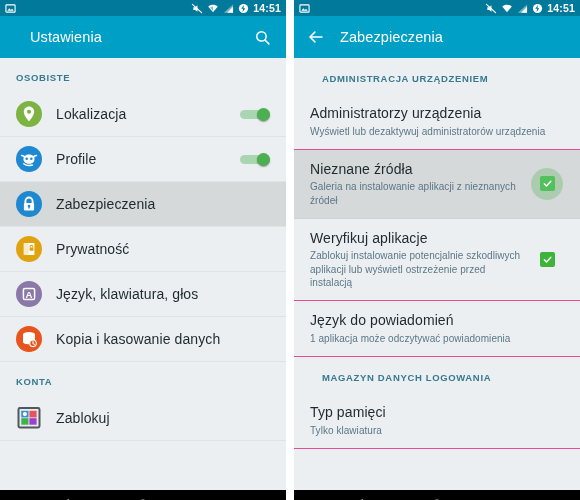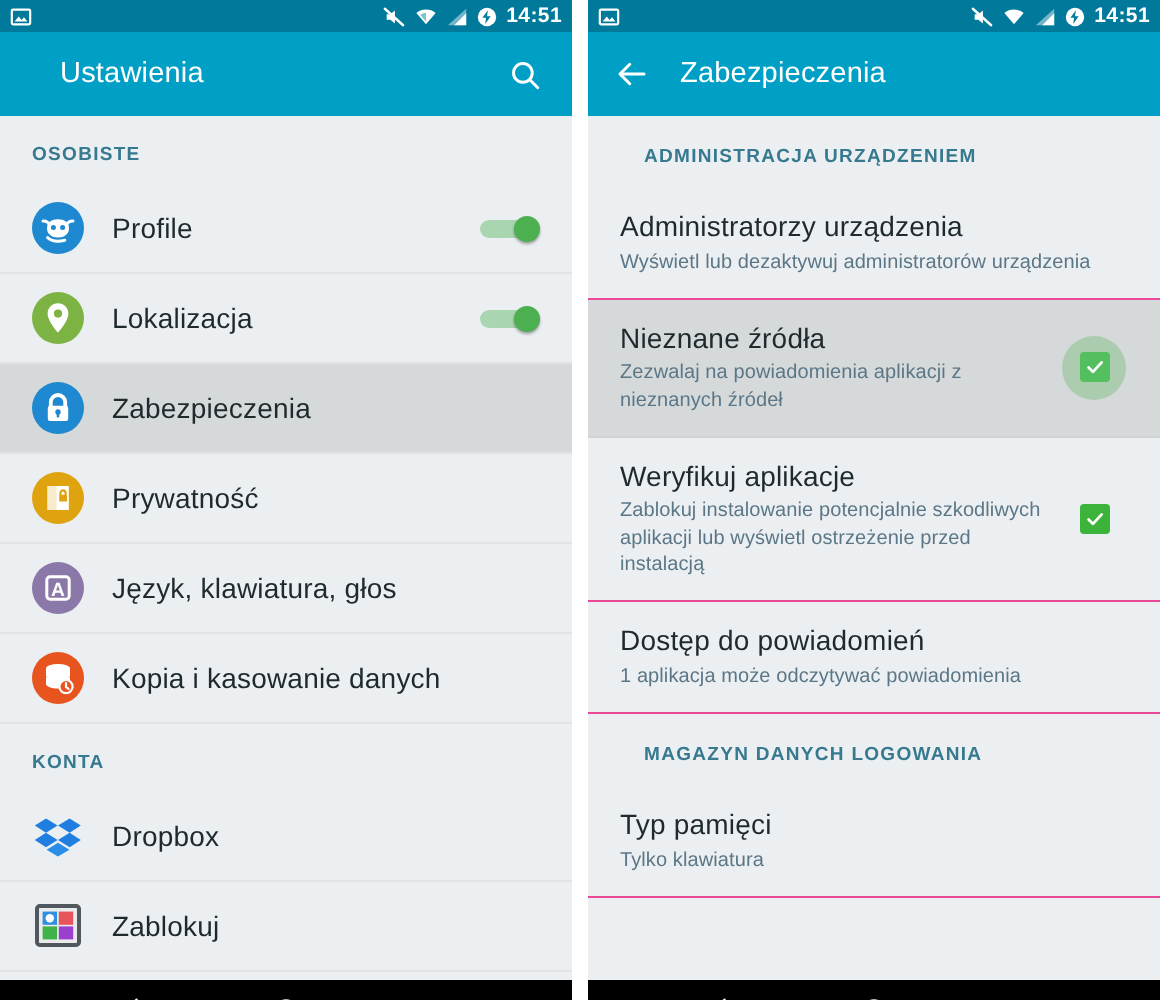--- a/index.html
+++ b/index.html
@@ -142,53 +142,53 @@
           <path d="M15.4 15.4L21 21" stroke="#fff" stroke-width="2.1" stroke-linecap="round"></path>
         </svg>
       </span>
     </div>
 
     <div class="content" id="left-content">
         <div class="section-hdr">OSOBISTE</div>
         <div class="row">
           <span class="cicon">
             <svg width="26" height="26" viewBox="0 0 26 26">
+              <circle cx="13" cy="13" r="13" fill="#7cb342"></circle>
+        <path d="M13 5.6c-2.9 0-5.2 2.3-5.2 5.2 0 3.9 5.2 9.6 5.2 9.6s5.2-5.7 5.2-9.6c0-2.9-2.3-5.2-5.2-5.2z" fill="#fff"></path>
+        <circle cx="13" cy="10.8" r="2.05" fill="#7cb342"></circle>
+            </svg>
+          </span>
+          <span class="label">Lokalizacja</span>
+          <span class="tail">
+            <span class="switch">
+    <span class="track"></span>
+    <span class="knob"></span>
+  </span>
+          </span>
+        </div>
+        <div class="row">
+          <span class="cicon">
+            <svg width="26" height="26" viewBox="0 0 26 26">
               <circle cx="13" cy="13" r="13" fill="#1e88d0"></circle>
         <path d="M5.5 9.5c2 0 3 1.2 3.2 2.2" stroke="#fff" stroke-width="1.5" fill="none" stroke-linecap="round"></path>
         <path d="M20.5 9.5c-2 0-3 1.2-3.2 2.2" stroke="#fff" stroke-width="1.5" fill="none" stroke-linecap="round"></path>
         <path d="M7.5 13.2c0-3 2.4-4.6 5.5-4.6s5.5 1.6 5.5 4.6c0 2.8-2.4 4.5-5.5 4.5s-5.5-1.7-5.5-4.5z" fill="#fff"></path>
         <circle cx="10.7" cy="12.8" r="1.25" fill="#1e88d0"></circle>
         <circle cx="15.3" cy="12.8" r="1.25" fill="#1e88d0"></circle>
         <path d="M7.8 17.8c1.8 1.6 5.2 2.2 8.6 1.3" stroke="#fff" stroke-width="1.5" fill="none" stroke-linecap="round"></path>
             </svg>
           </span>
           <span class="label">Profile</span>
           <span class="tail">
             <span class="switch">
     <span class="track"></span>
     <span class="knob"></span>
   </span>
           </span>
         </div>
-        <div class="row">
-          <span class="cicon">
-            <svg width="26" height="26" viewBox="0 0 26 26">
-              <circle cx="13" cy="13" r="13" fill="#7cb342"></circle>
-        <path d="M13 5.6c-2.9 0-5.2 2.3-5.2 5.2 0 3.9 5.2 9.6 5.2 9.6s5.2-5.7 5.2-9.6c0-2.9-2.3-5.2-5.2-5.2z" fill="#fff"></path>
-        <circle cx="13" cy="10.8" r="2.05" fill="#7cb342"></circle>
-            </svg>
-          </span>
-          <span class="label">Lokalizacja</span>
-          <span class="tail">
-            <span class="switch">
-    <span class="track"></span>
-    <span class="knob"></span>
-  </span>
-          </span>
-        </div>
         <div class="row selected">
           <span class="cicon">
             <svg width="26" height="26" viewBox="0 0 26 26">
               <circle cx="13" cy="13" r="13" fill="#1e88d0"></circle>
         <path d="M9.4 12.2v-2.1a3.6 3.6 0 017.2 0v2.1" fill="none" stroke="#fff" stroke-width="1.9"></path>
         <rect x="7.9" y="11.9" width="10.2" height="7.6" rx="1.1" fill="#fff"></rect>
         <circle cx="13" cy="15" r="1.35" fill="#1e88d0"></circle>
         <rect x="12.35" y="15" width="1.3" height="2.7" rx=".6" fill="#1e88d0"></rect>
             </svg>
           </span>
@@ -226,32 +226,20 @@
         <circle cx="17" cy="17.3" r="3.3" fill="#e8541e" stroke="#fff" stroke-width="1.1"></circle>
         <path d="M17 15.5v2l1.3.9" stroke="#fff" stroke-width="1.1" fill="none" stroke-linecap="round"></path>
             </svg>
           </span>
           <span class="label">Kopia i kasowanie danych</span>
         </div>
         <div class="section-hdr">KONTA</div>
         <div class="row">
           <span class="sqicon">
             <svg width="26" height="26" viewBox="0 0 26 26">
-              <path d="M7 4.2l-5.6 3.6L7 11.4l5.8-3.6z" fill="#1f7ee0"></path>
-        <path d="M18.8 4.2l5.6 3.6-5.6 3.6L13 7.8z" fill="#1f7ee0"></path>
-        <path d="M1.4 15l5.6-3.6 5.8 3.6L7 18.6z" fill="#1f7ee0"></path>
-        <path d="M24.4 15l-5.6-3.6L13 15l5.8 3.6z" fill="#1f7ee0"></path>
-        <path d="M7.3 19.9l5.7-3.5 5.7 3.5-5.7 3.3z" fill="#2a8ee8"></path>
-            </svg>
-          </span>
-          <span class="label">Dropbox</span>
-        </div>
-        <div class="row">
-          <span class="sqicon">
-            <svg width="26" height="26" viewBox="0 0 26 26">
               <rect x="2.5" y="3" width="21" height="19.5" rx="1.4" fill="#e9eaec" stroke="#50585e" stroke-width="2"></rect>
         <rect x="5.3" y="5.8" width="7.2" height="6.6" fill="#2f8fe0"></rect>
         <circle cx="8.9" cy="9.1" r="2.1" fill="#fff"></circle>
         <rect x="13.4" y="5.8" width="7.2" height="6.6" fill="#e8545a"></rect>
         <rect x="5.3" y="13.2" width="7.2" height="6.5" fill="#3fb24a"></rect>
         <rect x="13.4" y="13.2" width="7.2" height="6.5" fill="#9b3fd0"></rect>
             </svg>
           </span>
           <span class="label">Zablokuj</span>
         </div>
@@ -331,21 +319,21 @@
         <div class="section-hdr r">ADMINISTRACJA URZĄDZENIEM</div>
         <div class="prow">
           <div class="texts">
             <div class="ptitle">Administratorzy urządzenia</div>
             <div class="psub">Wyświetl lub dezaktywuj administratorów urządzenia</div>
           </div>
         </div>
         <div class="prow pressed">
           <div class="texts">
             <div class="ptitle">Nieznane źródła</div>
-            <div class="psub">Zezwalaj na powiadomienia aplikacji z nieznanych źródeł</div>
+            <div class="psub">Galeria na instalowanie aplikacji z nieznanych źródeł</div>
           </div>
           <div class="ctrl">
             <span class="ripple"></span>
             <span class="cbox faded">
         <svg width="11" height="11" viewBox="0 0 24 24">
                 <path d="M5 12.5l4.8 4.8L19.3 7" fill="none" stroke="#fff" stroke-width="3" stroke-linecap="round" stroke-linejoin="round"></path>
               </svg>
       </span>
           </div>
         </div>
@@ -357,21 +345,21 @@
           <div class="ctrl">
             <span class="cbox">
         <svg width="11" height="11" viewBox="0 0 24 24">
                 <path d="M5 12.5l4.8 4.8L19.3 7" fill="none" stroke="#fff" stroke-width="3" stroke-linecap="round" stroke-linejoin="round"></path>
               </svg>
       </span>
           </div>
         </div>
         <div class="prow">
           <div class="texts">
-            <div class="ptitle">Dostęp do powiadomień</div>
+            <div class="ptitle">Język do powiadomień</div>
             <div class="psub">1 aplikacja może odczytywać powiadomienia</div>
           </div>
         </div>
         <div class="section-hdr r">MAGAZYN DANYCH LOGOWANIA</div>
         <div class="prow">
           <div class="texts">
             <div class="ptitle">Typ pamięci</div>
             <div class="psub">Tylko klawiatura</div>
           </div>
         </div>

